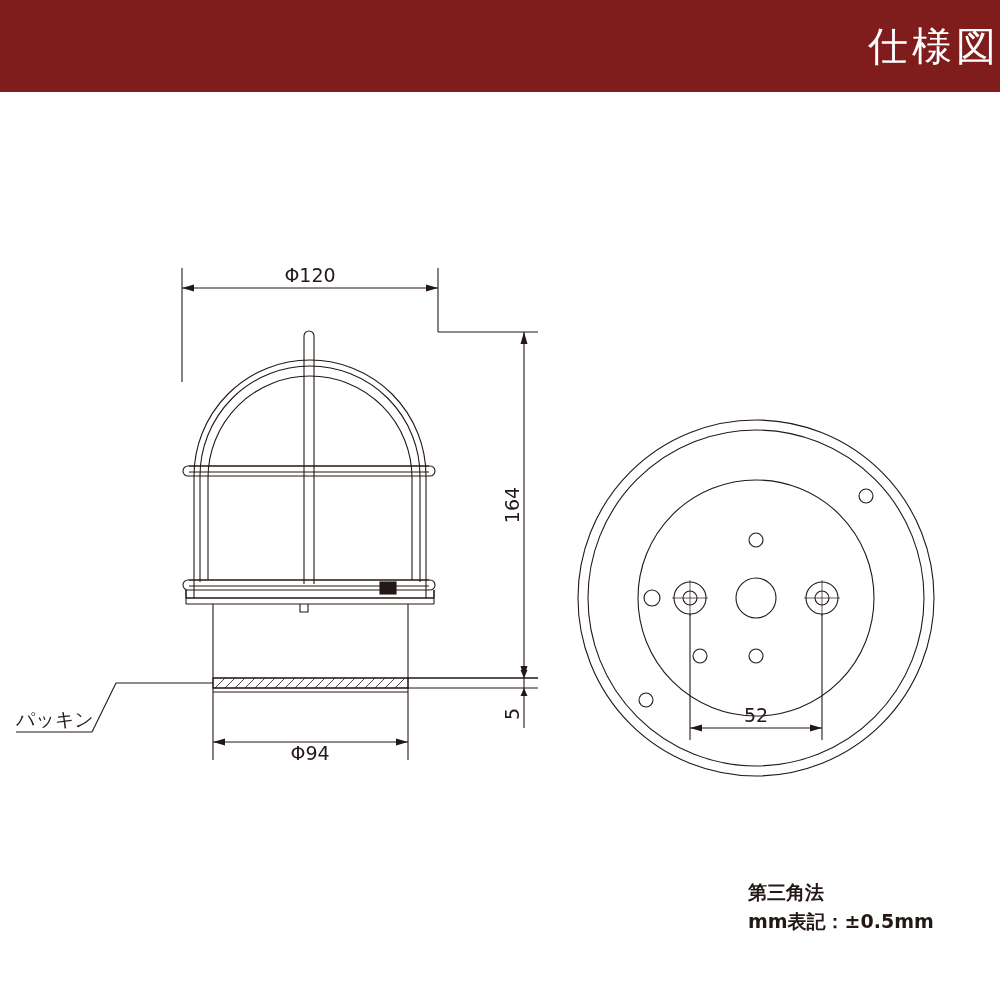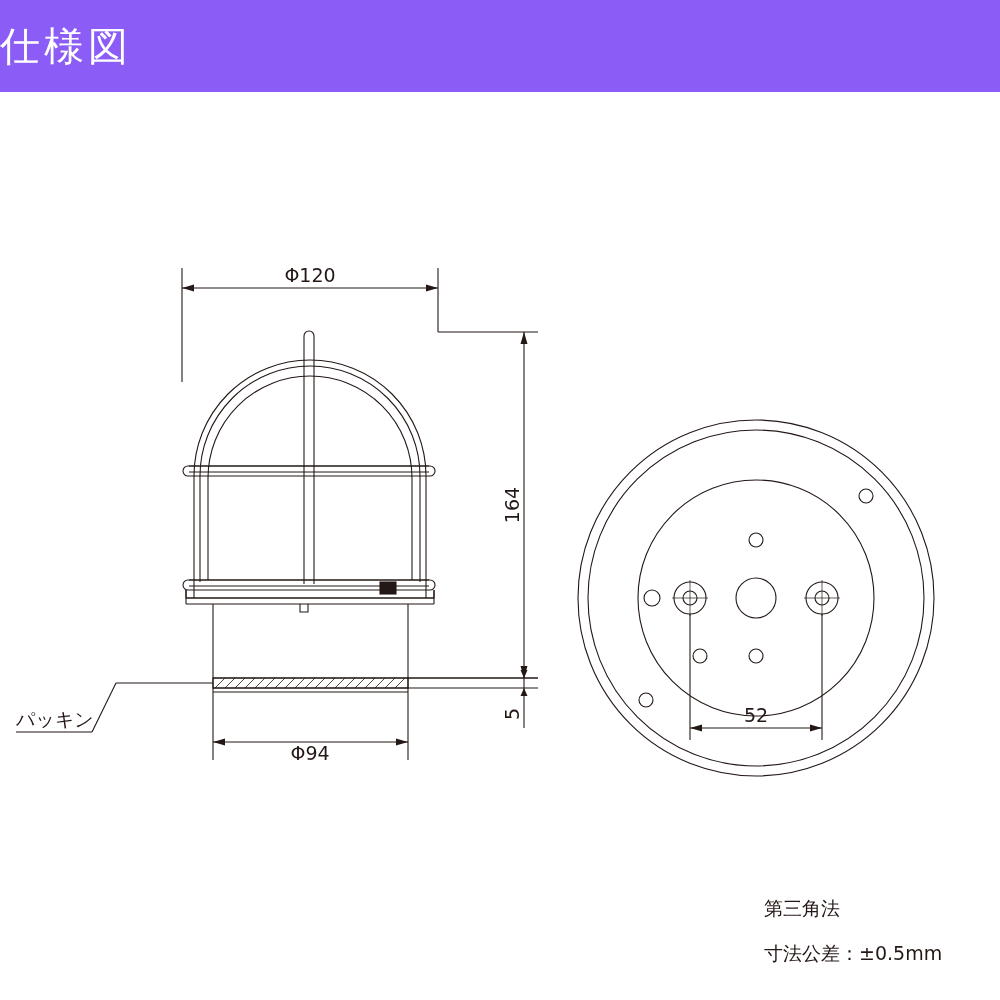--- a/index.html
+++ b/index.html
@@ -5,22 +5,22 @@
   html,body{margin:0;padding:0;}
   body{
     width:1000px;height:1000px;
     background:#ffffff;
     font-family:"Liberation Sans", sans-serif;
     overflow:hidden;
     position:relative;
   }
   .header{
     position:absolute;left:0;top:0;width:1000px;height:92px;
-    background:#8b5cf6;
-    display:flex;align-items:center;justify-content:flex-start;
+    background:#7f1d1d;
+    display:flex;align-items:center;justify-content:flex-end;
   }
   .header-title{
     color:#ffffff;
     font-size:40px;
     letter-spacing:4px;
     font-weight:normal;
     font-family:"DejaVu Sans", sans-serif;
   }
   .canvas{
     position:absolute;left:8px;top:92px;width:1000px;height:908px;padding-left:24px;
@@ -28,21 +28,21 @@
   svg.draw{position:absolute;left:0;top:0;width:1000px;height:908px;}
   .notes{
     position:absolute;
     left:748px;top:878px;
     font-size:19px;
     line-height:29px;
     color:#231815;
     font-family:"DejaVu Sans", sans-serif;
     white-space:nowrap;
   }
-  .notes div{margin:16px;padding:0;}
+  .notes div{margin:0;padding:0;font-weight:bold;}
 </style>
 </head>
 <body>
 
 <div class="header">
   <div class="header-title">仕様図</div>
 </div>
 
 <div class="canvas">
   <svg class="draw" viewBox="0 0 1000 908">
@@ -202,14 +202,14 @@
       <text x="511" y="413" font-size="19" text-anchor="middle" transform="rotate(-90 511 413)">164</text>
       <text x="511" y="622" font-size="19" text-anchor="middle" transform="rotate(-90 511 622)">5</text>
       <text x="8" y="634" font-size="19" text-anchor="start">パッキン</text>
       <text x="748" y="630" font-size="19" text-anchor="middle">52</text>
     </g>
   </svg>
 </div>
 
 <div class="notes">
   <div>第三角法</div>
-  <div>寸法公差：±0.5mm</div>
+  <div>mm表記：±0.5mm</div>
 </div>
 
 </body></html>

